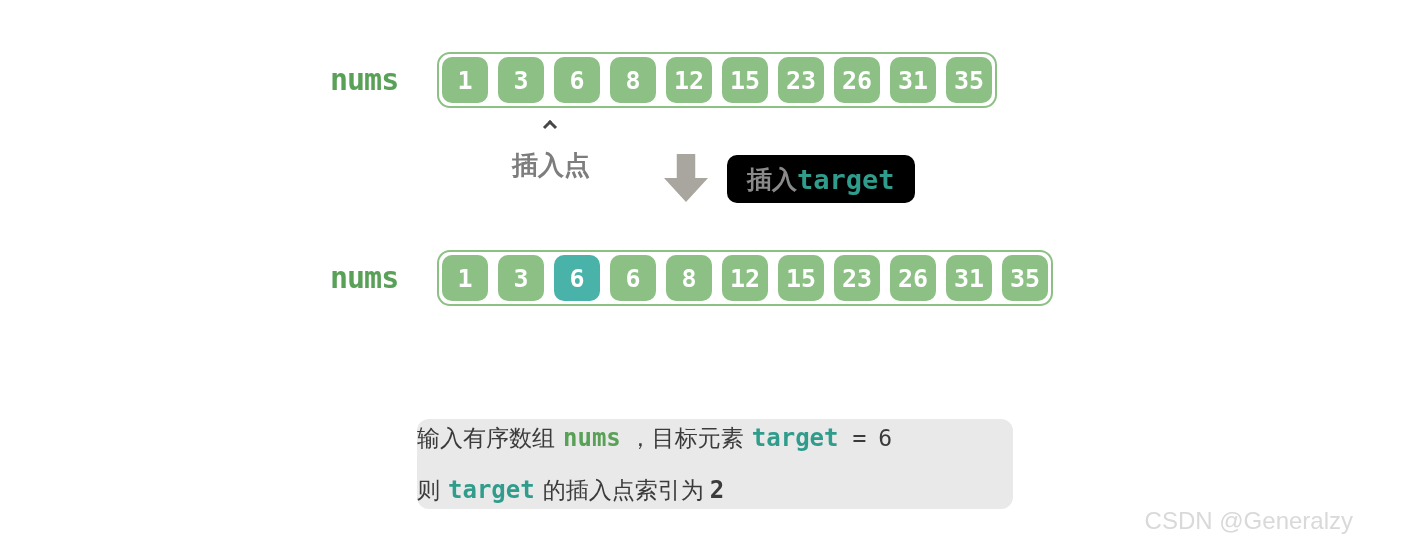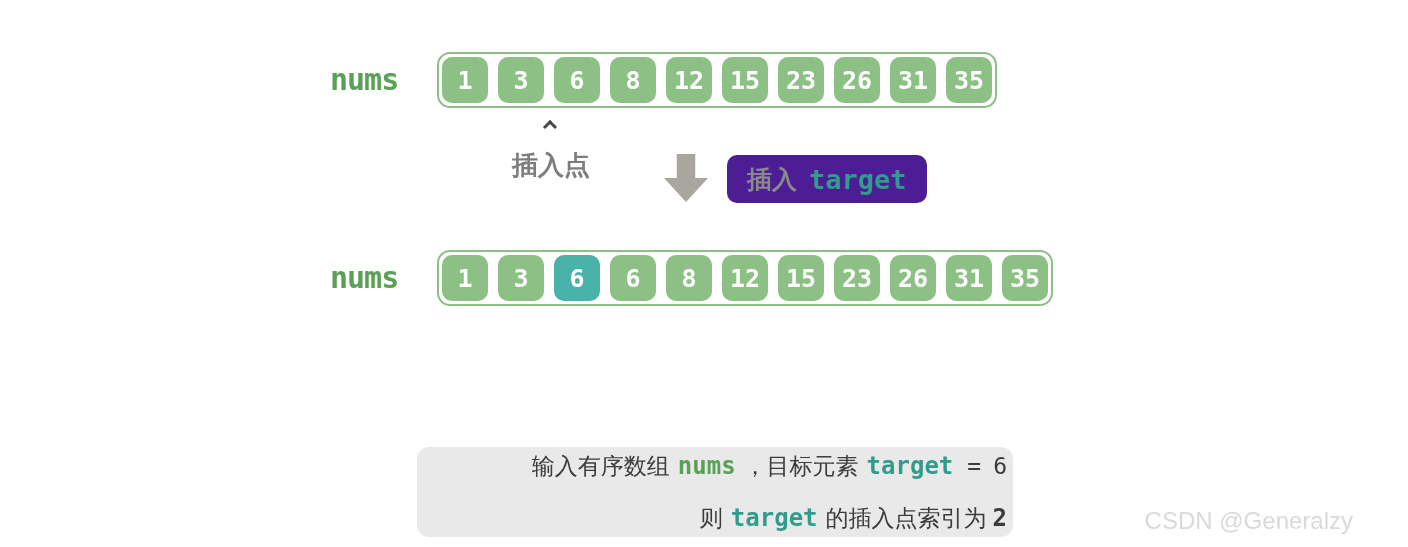--- a/index.html
+++ b/index.html
@@ -75,24 +75,24 @@
     width: 44px; height: 48px;
     background: #a9a59f;
     clip-path: polygon(29% 0, 71% 0, 71% 50%, 100% 50%, 50% 100%, 0 50%, 29% 50%);
   }
   .action-box {
     position: absolute;
     left: 727px; top: 155px;
     height: 48px;
     padding: 0 20px;
     border-radius: 10px;
-    background: #4c1d95;
+    background: #000000;
     display: inline-flex;
     align-items: center;
-    gap: 12px;
+    gap: 0;
   }
   .action-box .cn {
     font-size: 25px;
     font-weight: bold;
     color: #8a8a8a;
   }
   .action-box .code {
     font-family: "DejaVu Sans Mono", monospace;
     font-weight: bold;
     font-size: 27px;
@@ -100,24 +100,23 @@
   }
   
   .caption-box {
     position: absolute;
     left: 417px; top: 419px;
     width: 596px; height: 90px;
     background: #e9e9e9;
     border-radius: 12px;
     display: flex;
     flex-direction: column;
-    align-items: flex-end;
+    align-items: flex-start;
     justify-content: center;
     gap: 18px;
-    margin-top: 28px;
   }
   .caption-line {
     font-size: 23px;
     color: #3b3b3b;
     line-height: 34px;
     white-space: nowrap;
   }
   .caption-line .seg { vertical-align: baseline; }
   .caption-line .plain { color: #3b3b3b; }
   .caption-line .code-green {

